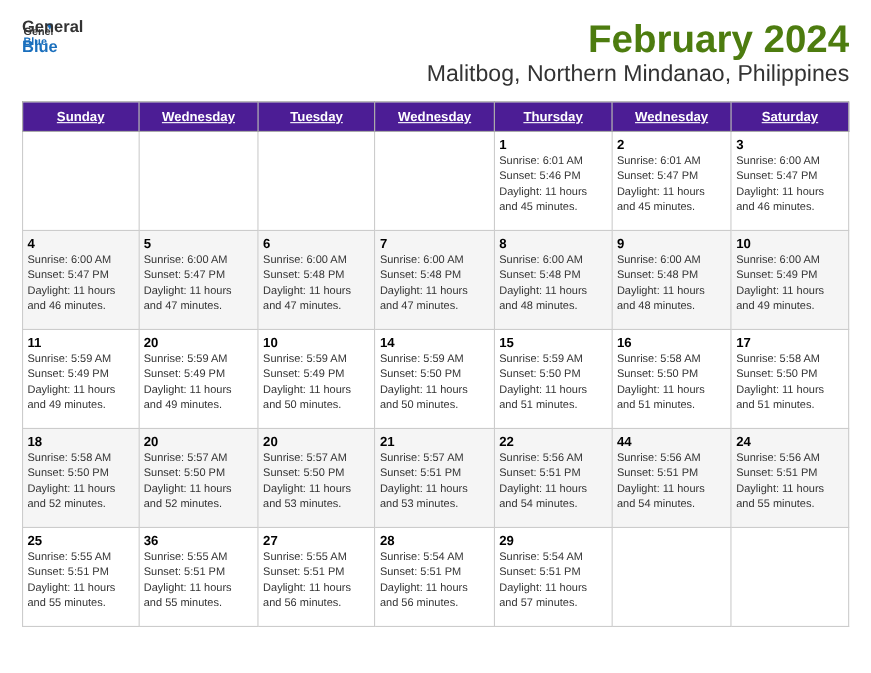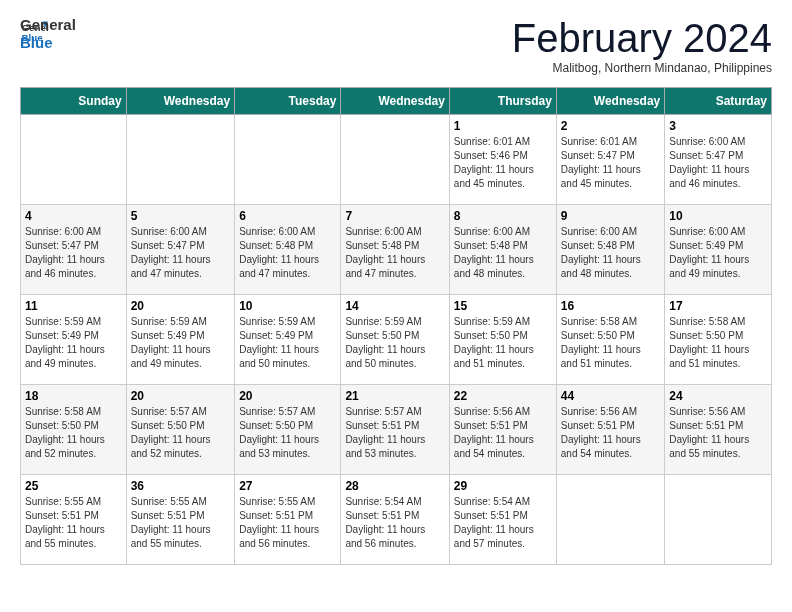--- a/index.html
+++ b/index.html
@@ -18,41 +18,42 @@
     .logo-icon {
       width: 28px;
       height: 28px;
       margin-right: 4px;
     }
     .title-section {
       text-align: right;
       margin-bottom: 4px;
     }
     .calendar-title {
-      font-size: 40px;
-      font-weight: normal;
-      color: #0f172a;
+      font-size: 35px;
+      font-weight: bold;
+      color: #4d7c0f;
     }
     .calendar-subtitle {
-      font-size: 12px;
+      font-size: 21px;
       color: #333;
       margin-left: 20px;
     }
     table {
       width: 100%;
       border-collapse: collapse;
       font-size: 11px;
     }
     thead tr th {
-      background-color: #0f766e;
+      background-color: #4c1d95;
       color: #fff;
       padding: 6px 4px;
-      text-align: right;
+      text-align: center;
       font-size: 12px;
       border: 1px solid #aaa;
+      text-decoration: underline;
     }
     tbody tr td {
       border: 1px solid #ccc;
       vertical-align: top;
       padding: 4px 4px;
       width: 113px;
       height: 90px;
       background: #fff;
     }
     tbody tr:nth-child(even) td {

